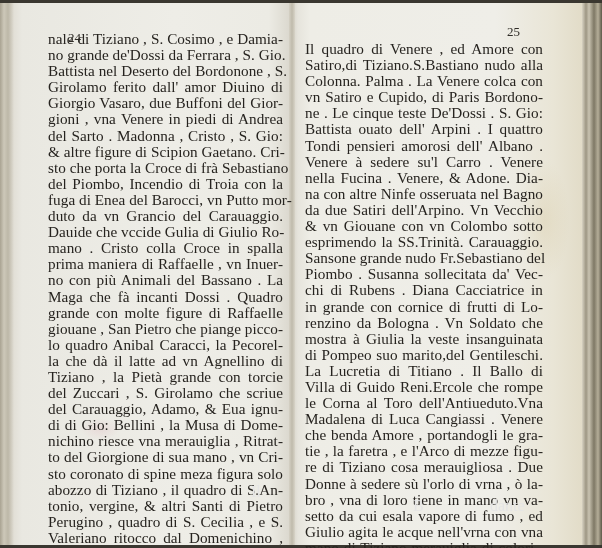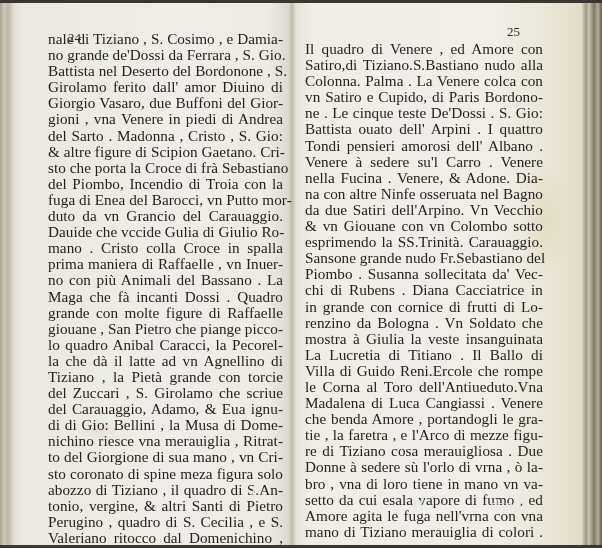--- a/index.html
+++ b/index.html
@@ -165,29 +165,30 @@
     <span class="line">na con altre Ninfe osseruata nel Bagno</span>
     <span class="line">da due Satiri dell'Arpino. Vn Vecchio</span>
     <span class="line">&amp; vn Giouane con vn Colombo sotto</span>
     <span class="line">esprimendo la SS.Trinità. Carauaggio.</span>
     <span class="line">Sansone grande nudo Fr.Sebastiano del</span>
     <span class="line">Piombo . Susanna sollecitata da' Vec-</span>
     <span class="line">chi di Rubens . Diana Cacciatrice in</span>
     <span class="line">in grande con cornice di frutti di Lo-</span>
     <span class="line">renzino da Bologna . Vn Soldato che</span>
     <span class="line">mostra à Giulia la veste insanguinata</span>
+    <span class="line">di Pompeo suo marito,del Gentileschi.</span>
     <span class="line">La Lucretia di Titiano . Il Ballo di</span>
     <span class="line">Villa di Guido Reni.Ercole che rompe</span>
     <span class="line">le Corna al Toro dell'Antiueduto.Vna</span>
     <span class="line">Madalena di Luca Cangiassi . Venere</span>
     <span class="line">che benda Amore , portandogli le gra-</span>
     <span class="line">tie , la faretra , e l'Arco di mezze figu-</span>
     <span class="line">re di Tiziano cosa merauigliosa . Due</span>
     <span class="line">Donne à sedere sù l'orlo di vrna , ò la-</span>
     <span class="line">bro , vna di loro tiene in mano vn va-</span>
     <span class="line">setto da cui esala vapore di fumo , ed</span>
-    <span class="line">Amore agita le fuga nell'vrna con vna</span>
+    <span class="line">Giulio agita le acque nell'vrna con vna</span>
     <span class="line">mano di Tiziano merauiglia di colori .</span>
 
   </div>
   <div class="catchword sig-right">B</div>
   <div class="catchword catch-right">dante</div>
 </div>
 
 </body></html>

